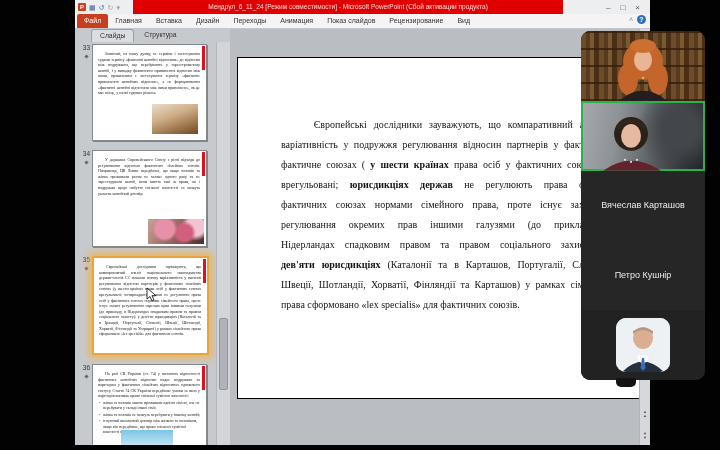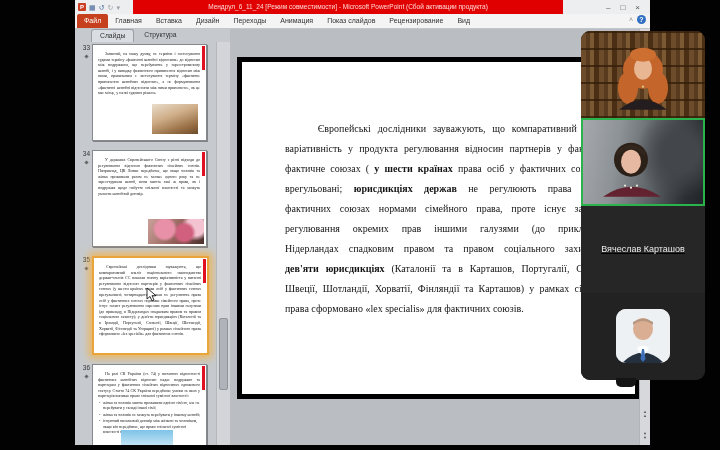--- a/index.html
+++ b/index.html
@@ -67,21 +67,21 @@
                 radial-gradient(circle at 60% 80%,#c78f7e 0 12%,transparent 20%),
                 linear-gradient(180deg,#7ec3e8 0%,#b9e0f2 45%,#eef7fb 70%,#dceef6 100%);}
   .panel-scroll{position:absolute;right:0;top:13px;bottom:0;width:14px;background:#d3d5d9;
                 border-left:1px solid #b4b7bb;box-sizing:border-box;}
   .panel-scroll .pthumb{position:absolute;left:2px;top:276px;width:9px;height:72px;background:#b0b4ba;
                 border:1px solid #8f939a;border-radius:2px;box-sizing:border-box;}
 
   
   .main-area{position:absolute;left:155px;right:0;top:0;bottom:0;background:#babec3;}
   .slide{position:absolute;left:7px;top:28px;width:403px;height:342px;background:#fff;
-         border:5px solid #000000;box-sizing:border-box;}
+         border:1px solid #000000;box-sizing:border-box;}
   #slide-text{position:absolute;left:43px;top:61px;width:303px;}
   .line{display:flex;justify-content:space-between;column-gap:2.5px;align-items:baseline;
         height:20px;overflow:hidden;white-space:nowrap;
         font-family:"Liberation Serif",serif;font-size:10px;color:#141414;}
   .line.last{justify-content:flex-start;}
   .line .ind{width:26px;flex-shrink:0;}
   .w.b{font-weight:bold;}
   .main-scroll{position:absolute;right:0;top:0;bottom:0;width:11px;background:#d6d8dc;
                border-left:1px solid #b0b3b8;box-sizing:border-box;}
   .sarrow{position:absolute;left:0;right:0;height:11px;text-align:center;font-size:5px;color:#555;line-height:11px;}
@@ -89,21 +89,21 @@
   .dblbtn{position:absolute;left:0;right:0;height:11px;text-align:center;color:#555;}
   .dblbtn div{font-size:4px;line-height:4px;}
   .dbl-up{bottom:24px;}
   .dbl-dn{bottom:2px;}
   .sthumb{position:absolute;left:2px;top:13px;width:6px;height:58px;background:#c2c5ca;
           border:1px solid #9da0a5;border-radius:2px;box-sizing:border-box;}
 
   
   .meet{position:absolute;left:581px;top:31px;width:124px;height:349px;background:#141414;
         border-radius:9px;overflow:hidden;display:flex;flex-direction:column;}
-  .tile{position:relative;flex:1;overflow:hidden;text-decoration:underline;}
+  .tile{position:relative;flex:1;overflow:hidden;}
   .tile.video1{background:
      repeating-linear-gradient(180deg,rgba(52,30,10,.8) 0 2px,transparent 2px 17px),
      repeating-linear-gradient(90deg,#6d4c2c 0 5px,#583a1f 5px 9px,#7b5933 9px 13px,#4b2f15 13px 18px);}
   .tile.video2{background:
      radial-gradient(circle at 80% 40%,#43474c 0 16%,transparent 40%),
      linear-gradient(100deg,#a7abaf 0%,#8d9296 30%,#5a5f64 60%,#2b2e33 85%,#202327 100%);
      box-shadow:inset 0 0 0 2px #2ab24b;}
   .tile.nametile{background:#262626;display:flex;align-items:center;justify-content:center;}
   .pname{color:#ebebeb;font-size:9px;}
   .tile.avatartile{background:#222;display:flex;align-items:center;justify-content:center;}
@@ -232,21 +232,21 @@
                 <span class="w">Європейські</span>
                 <span class="w">дослідники</span>
                 <span class="w">зауважують,</span>
                 <span class="w">що</span>
                 <span class="w">компаративний</span>
                 <span class="w">а</span>
               </div>
               <div class="line">
                 <span class="w">варіативність</span>
                 <span class="w">у</span>
-                <span class="w">продукта</span>
+                <span class="w">подружжя</span>
                 <span class="w">регулювання</span>
                 <span class="w">відносин</span>
                 <span class="w">партнерів</span>
                 <span class="w">у</span>
                 <span class="w">факт</span>
               </div>
               <div class="line">
                 <span class="w">фактичне</span>
                 <span class="w">союзах</span>
                 <span class="w">(</span>
@@ -368,20 +368,23 @@
         <circle cx="44" cy="59" r="1.1" fill="#e8e4d8"></circle>
         <circle cx="50" cy="61" r="1.1" fill="#e8e4d8"></circle>
         <circle cx="56" cy="59" r="1.1" fill="#e8e4d8"></circle>
       </svg>
     </div>
 
     <div class="tile nametile">
       <span class="pname">Вячеслав Карташов</span>
     </div>
 
+    <div class="tile nametile">
+      <span class="pname">Петро Кушнір</span>
+    </div>
 
     <div class="tile avatartile">
       <div class="avatar">
         <svg width="54" height="54" viewBox="0 0 54 54">
           <rect width="54" height="54" fill="#eef1f4"></rect>
           <ellipse cx="27" cy="20" rx="10" ry="11" fill="#d9ae92"></ellipse>
           <path d="M17 16 Q27 8 37 16 L37 13 Q27 6 17 13 Z" fill="#b6967e"></path>
           <path d="M6 54 Q27 33 48 54 Z" fill="#25303f"></path>
           <path d="M21 39 L27 48 L33 39 L30 37 L24 37 Z" fill="#ffffff"></path>
           <path d="M26 40 L28 40 L29.5 50 L27 53 L24.5 50 Z" fill="#3a6db5"></path>

